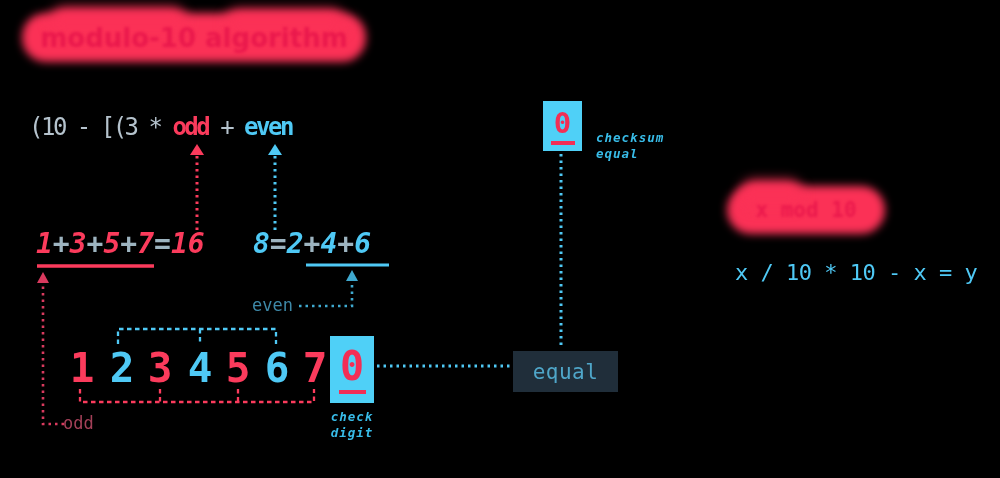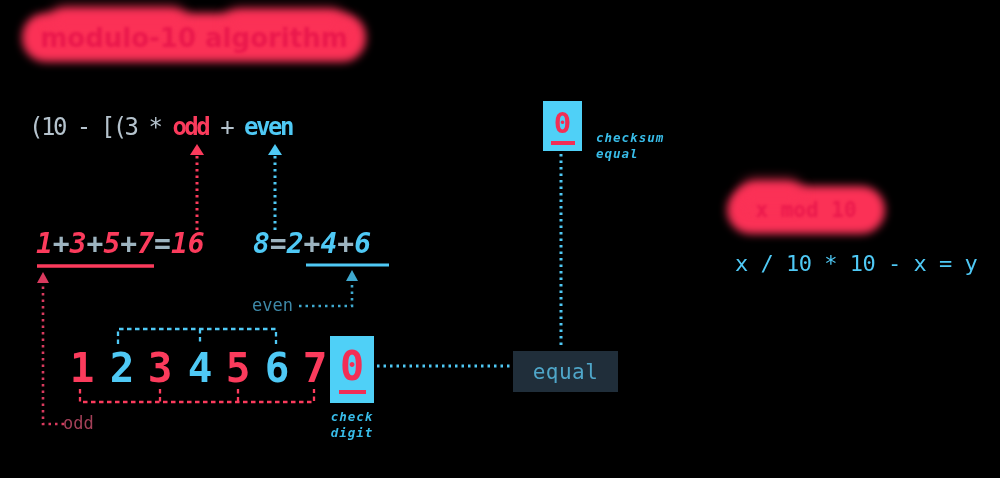--- a/index.html
+++ b/index.html
@@ -58,21 +58,21 @@
   .digit-cell{top:345px;width:40px;text-align:center;font-size:41px;font-weight:bold;line-height:46px;}
   .digit-odd{color:var(--red);}
   .digit-even{color:var(--cyan);}
 
   
   .equal-badge{left:513px;top:351px;width:105px;height:41px;background:var(--equal-bg);
                display:flex;align-items:center;justify-content:center;
                color:var(--equal-text);font-size:21px;letter-spacing:0.5px;}
 
   
-  .side-formula{left:735px;top:251px;font-size:22px;letter-spacing:-0.5px;color:var(--cyan);white-space:pre;}
+  .side-formula{left:735px;top:260px;font-size:22px;letter-spacing:-0.5px;color:var(--cyan);white-space:pre;}
 
   
   .dot-red{stroke:var(--red);stroke-width:3;stroke-dasharray:2.5 4;fill:none;}
   .dot-cyan{stroke:var(--cyan);stroke-width:3;stroke-dasharray:2.5 4;fill:none;}
   .dot-muted-red{stroke:var(--path-red);stroke-width:2.6;stroke-dasharray:2.5 4;fill:none;}
   .dot-muted-cyan{stroke:var(--path-cyan);stroke-width:2.6;stroke-dasharray:2.5 4;fill:none;}
   .dash-red{stroke:var(--red);stroke-width:2.3;stroke-dasharray:4.5 3.5;fill:none;}
   .dash-cyan{stroke:var(--cyan);stroke-width:2.3;stroke-dasharray:4.5 3.5;fill:none;}
   .solid-red{stroke:var(--red);stroke-width:3.5;fill:none;}
   .solid-cyan{stroke:var(--cyan);stroke-width:3;fill:none;}

